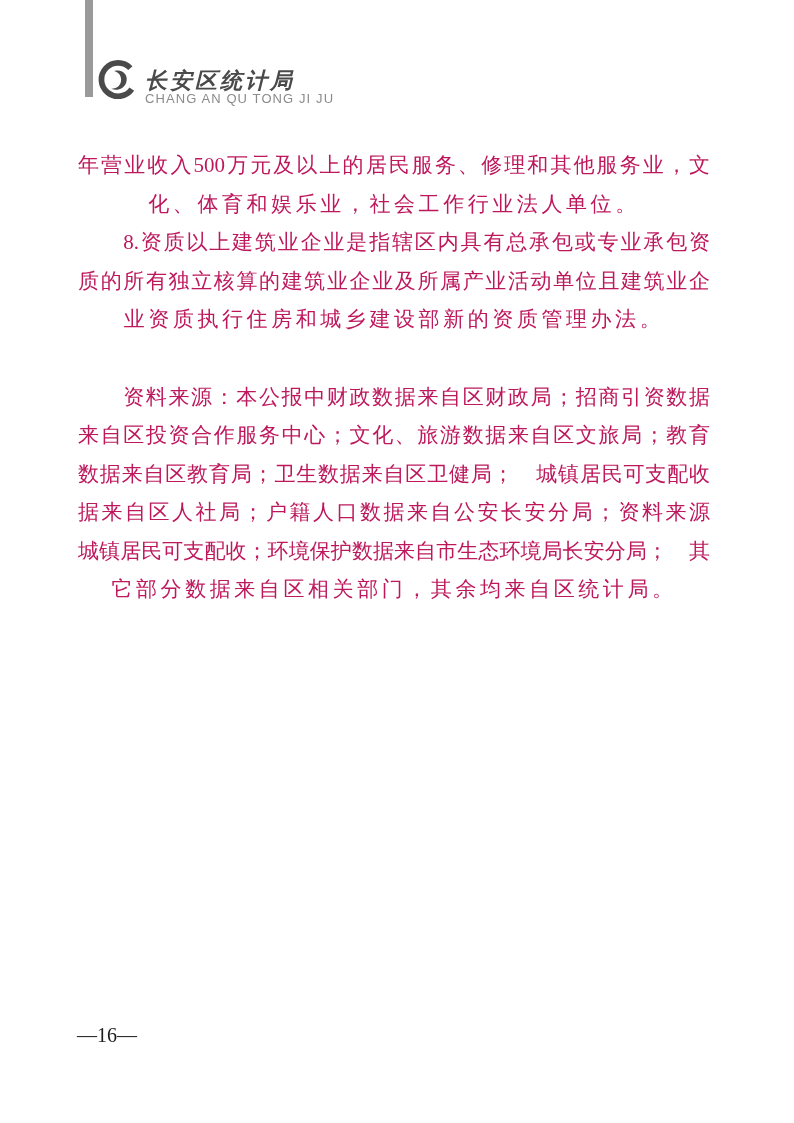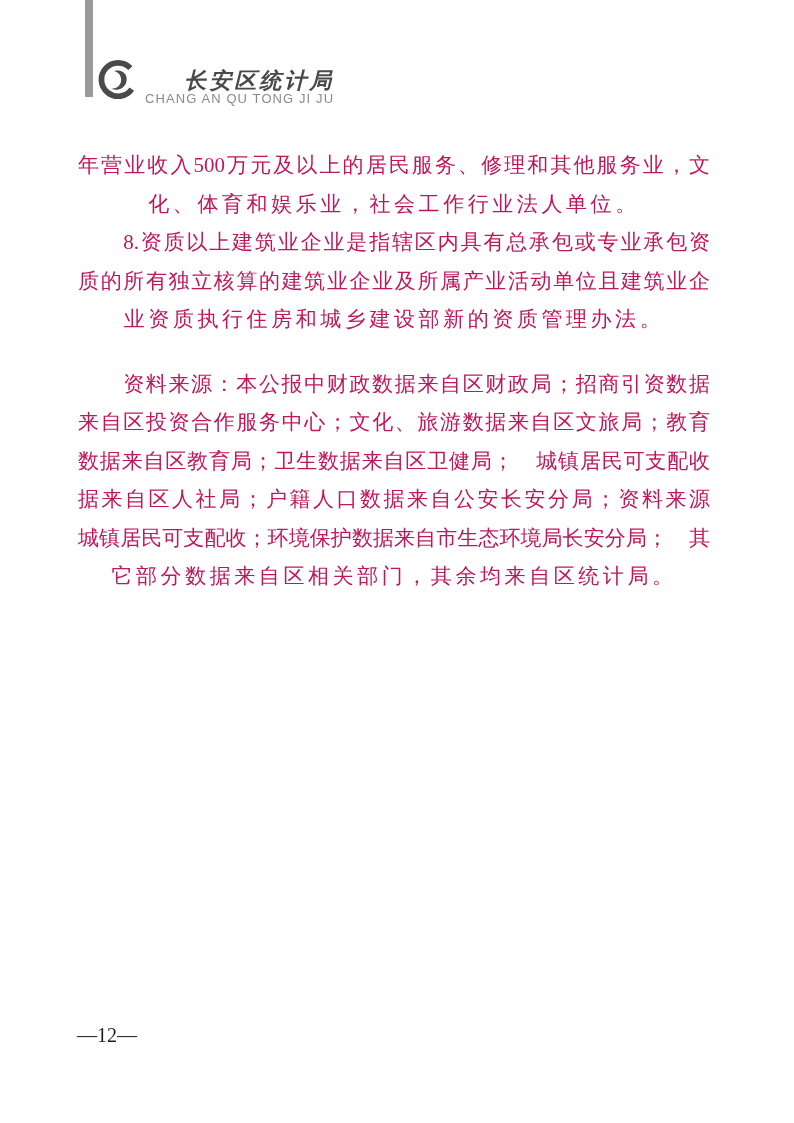--- a/index.html
+++ b/index.html
@@ -21,21 +21,20 @@
     height: 97px;
     background: #9a9a9a;
   }
   
   .logo-block {
     position: absolute;
     left: 96px;
     top: 57px;
     display: flex;
     align-items: center;
-    text-align: right;
   }
   .logo-mark {
     width: 42px;
     height: 45px;
     flex: 0 0 auto;
   }
   .logo-texts {
     margin-left: 7px;
     display: flex;
     flex-direction: column;
@@ -69,21 +68,21 @@
     color: #be185d;
   }
   .line {
     height: 38.5px;
     line-height: 38.5px;
     overflow: hidden;
   }
   .jl { text-align: justify; text-align-last: justify; }
   .ll { text-align: center; letter-spacing: 0.17em; }
   .indent { text-indent: 2.15em; }
-  .para-gap { margin-top: 26px; }
+  .para-gap { margin-top: 39px; }
   
   .footer-page-num {
     position: absolute;
     left: 77px;
     top: 1024px;
     font-size: 20px;
     color: #1c1c1c;
     letter-spacing: 0px;
     font-family: "Liberation Serif", "DejaVu Serif", serif;
   }
@@ -121,15 +120,15 @@
     <div class="para-gap">
       <div class="line jl indent">资料来源：本公报中财政数据来自区财政局；招商引资数据</div>
       <div class="line jl">来自区投资合作服务中心；文化、旅游数据来自区文旅局；教育</div>
       <div class="line jl">数据来自区教育局；卫生数据来自区卫健局；　城镇居民可支配收</div>
       <div class="line jl">据来自区人社局；户籍人口数据来自公安长安分局；资料来源</div>
       <div class="line jl">城镇居民可支配收；环境保护数据来自市生态环境局长安分局；　其</div>
       <div class="line ll">它部分数据来自区相关部门，其余均来自区统计局。</div>
     </div>
   </div>
 
-  <div class="footer-page-num">—12—</div>
+  <div class="footer-page-num">—16—</div>
 
 </div>
 
 </body></html>

